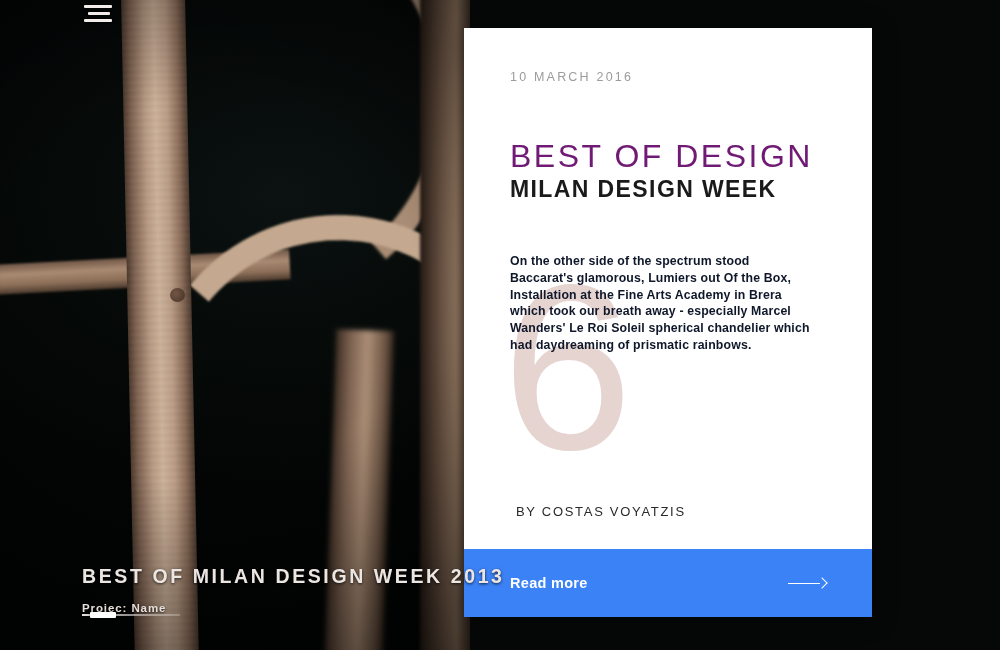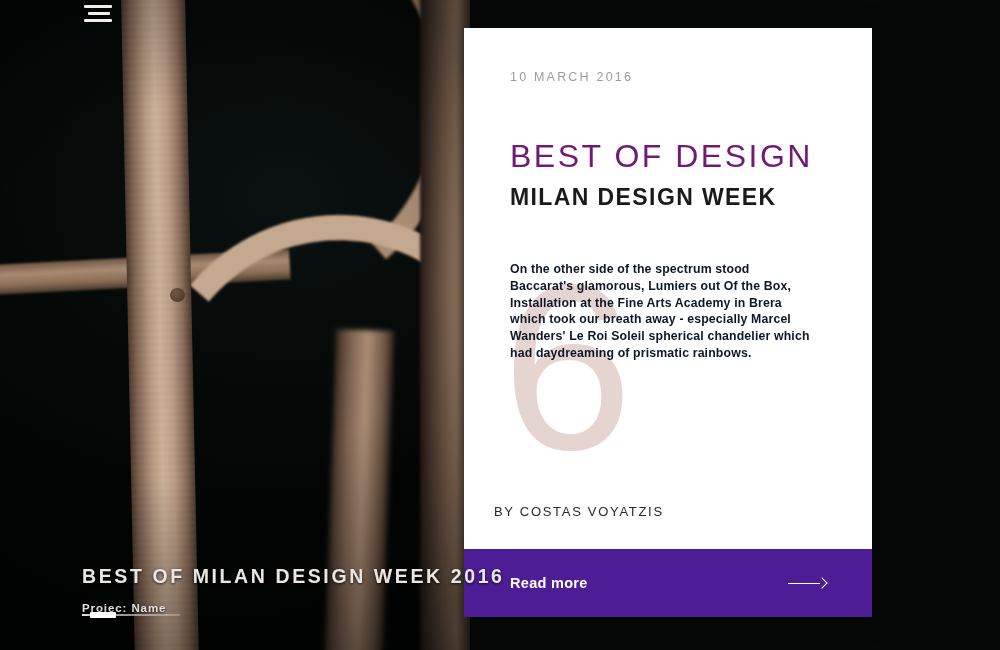--- a/index.html
+++ b/index.html
@@ -174,21 +174,21 @@
   }
 
   #article-title {
     margin-top:56px;
     font-family:"Liberation Sans Narrow","Liberation Sans", sans-serif;
     font-size:32px; font-weight:400; letter-spacing:2.5px;
     color:#701a75; line-height:1;
     white-space:nowrap;
   }
   #article-subtitle {
-    margin-top:14px;
+    margin-top:6px;
     font-family:"Liberation Sans Narrow","Liberation Sans", sans-serif;
     font-size:23px; font-weight:700; letter-spacing:1.4px;
     color:#1a1a1a; line-height:1;
   }
 
   
   #deco-numeral {
     position:absolute; left:38px; top:222px;
     font-family:"Liberation Sans Narrow","Liberation Sans", sans-serif;
     font-size:235px; font-weight:300; line-height:1;
@@ -197,27 +197,27 @@
   }
 
   #article-excerpt {
     position:relative; z-index:1;
     margin-top:52px; max-width:305px;
     font-size:12.3px; font-weight:700; line-height:16.8px;
     letter-spacing:.15px; color:#0f172a;
   }
 
   #article-byline {
-    position:absolute; left:30px; bottom:30px;
+    position:absolute; left:52px; bottom:30px;
     font-size:13px; letter-spacing:1.7px; color:#2a2a2a; font-weight:400;
   }
 
   
   #read-more {
-    flex:0 0 68px; background:#4c1d95;
+    flex:0 0 68px; background:#3b82f6;
     display:flex; align-items:center; justify-content:space-between;
     padding:16px 46px; cursor:pointer;
   }
   #read-more-label {
     font-size:14.5px; color:#ffffff; font-weight:700; letter-spacing:.3px;
   }
   #read-more-arrow { position:relative; width:38px; height:12px; }
   #read-more-arrow .shaft {
     position:absolute; left:0; top:5.5px; width:32px; height:1.6px; background:#fff;
   }
@@ -246,21 +246,21 @@
     <div class="vig"></div>
   </div>
 
   <div id="menu-btn">
     <span class="l1"></span>
     <span class="l2"></span>
     <span class="l3"></span>
   </div>
 
   <div id="photo-caption">
-    <div id="caption-title">BEST OF MILAN DESIGN WEEK 2016</div>
+    <div id="caption-title">BEST OF MILAN DESIGN WEEK 2013</div>
     <div id="caption-sub">Projec: Name</div>
   </div>
 
   <div id="progress">
     <div id="progress-track"></div>
     <div id="progress-handle"></div>
   </div>
 
   <div id="card">
     <div id="card-body">

